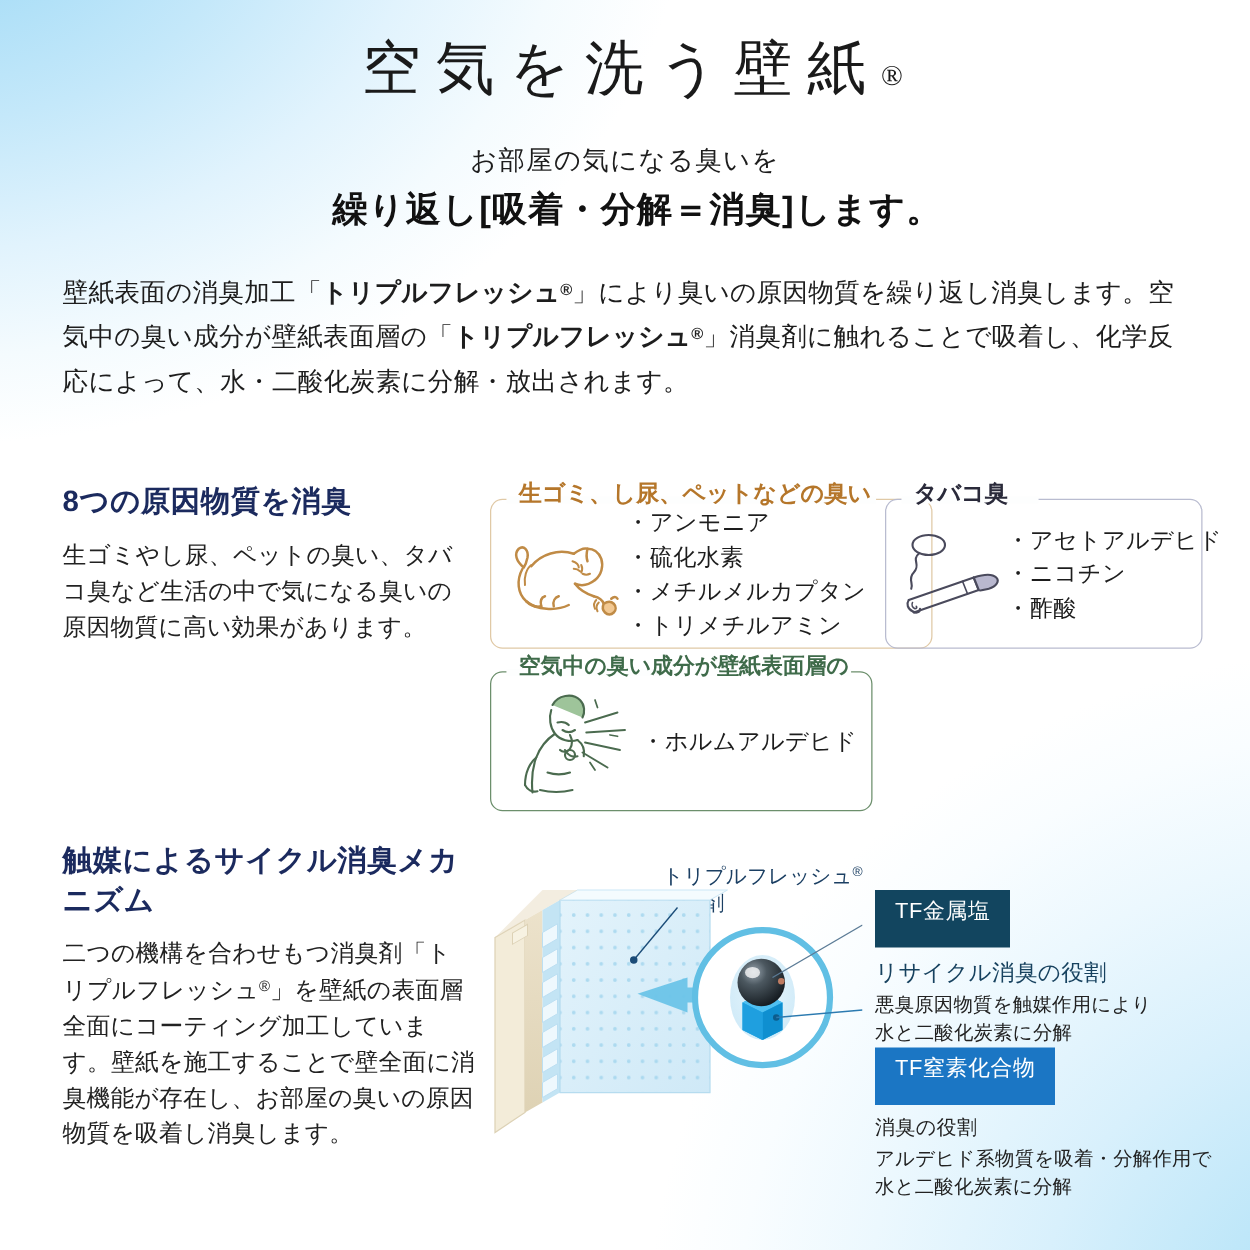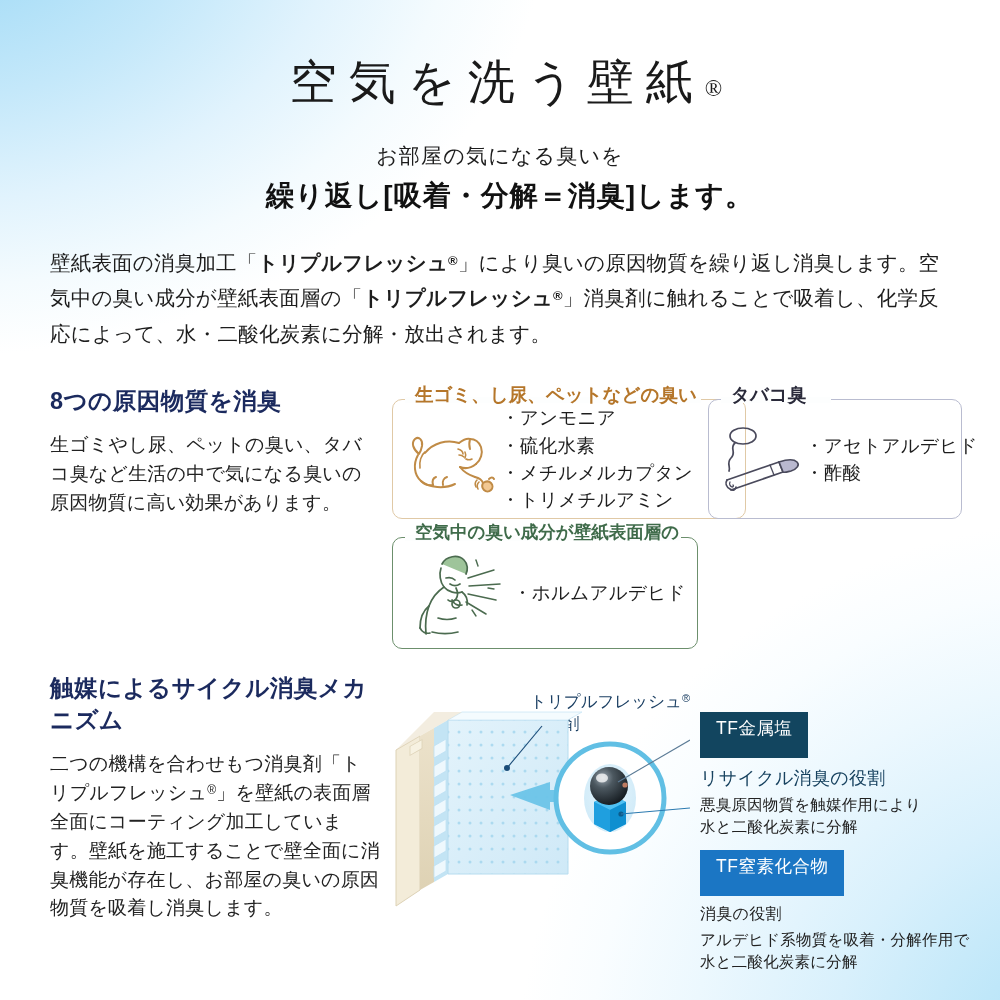--- a/index.html
+++ b/index.html
@@ -25,21 +25,21 @@
   }
   #page { position:absolute; inset:0; }
 
   
   .main-title {
     text-align:center;
     font-family:"Liberation Serif","DejaVu Serif",serif;
     font-size:47px;
     letter-spacing:12px;
     color:#1a1a1a;
-    padding-top:51px;
+    padding-top:23px;
     font-weight:400;
     text-indent:12px;
   }
   .main-title .reg { font-size:23px; letter-spacing:0; vertical-align:2px; }
   .sub-line1 {
     text-align:center; font-size:21px; color:#1d1d1d;
     margin-top:28px; letter-spacing:1.2px;
   }
   .sub-line2 {
     text-align:center; font-size:28px; font-weight:bold; color:#111;
@@ -98,21 +98,21 @@
   #mech-left { position:absolute; left:50px; top:0; width:330px; }
 
   #diagram { position:absolute; left:390px; top:18px; width:300px; height:260px; }
 
   .callout-label { position:absolute; font-size:16.5px; color:#1b3f63; line-height:1.35; }
   .badge {
     display:inline-block; color:#ffffff; font-size:17.5px;
     padding:4px 16px 18px 16px; letter-spacing:0.5px;
   }
   .badge-navy { background:#12455f; }
-  .badge-blue { background:#1b76c4;margin-top:12px; }
+  .badge-blue { background:#1b76c4; }
   .callout-title { font-size:18px; color:#17425f; margin-top:8px; letter-spacing:0.3px; }
   .callout-desc { font-size:15.5px; color:#222; line-height:1.45; margin-top:4px; letter-spacing:0.2px; }
 
   #callout-metal { position:absolute; left:700px; top:40px; width:300px; }
   #callout-nitro { position:absolute; left:700px; top:166px; width:310px; }
 </style>
 </head>
 <body>
 
 <div id="bg-top-left"></div>
@@ -192,20 +192,21 @@
               <path d="M10 58 C8 61 9 65 13 67 C16 69 19 68 19 65"></path>
               <path d="M13 60 C12 62 13 64 15 65 C16 65 17 64 16 63" stroke-width="1.3"></path>
               <path d="M62 40 L66 50"></path>
               <path d="M53 43 L57 53" stroke-width="1.3"></path>
               <path d="M62 40 C68 38 76 36 80 40 C83 43 80 47 74 49 C70 50 67 51 66 50Z" fill="#b9b8cf" stroke="#4a4a5c"></path>
             </g>
           </svg>
         </div>
         <div class="items">
           <div>・アセトアルデヒド</div>
+          <div>・ニコチン</div>
           <div>・酢酸</div>
         </div>
       </div>
     </div>
 
     <div class="fbox" id="box-sick">
       <svg class="legend-mask" width="276" height="6" viewBox="0 0 276 6" style="left:12px;top:-3px;">
           <rect x="0" y="0" width="276" height="6" fill="#fdfefe"></rect>
         </svg>
       <div class="legend">空気中の臭い成分が壁紙表面層の</div>

